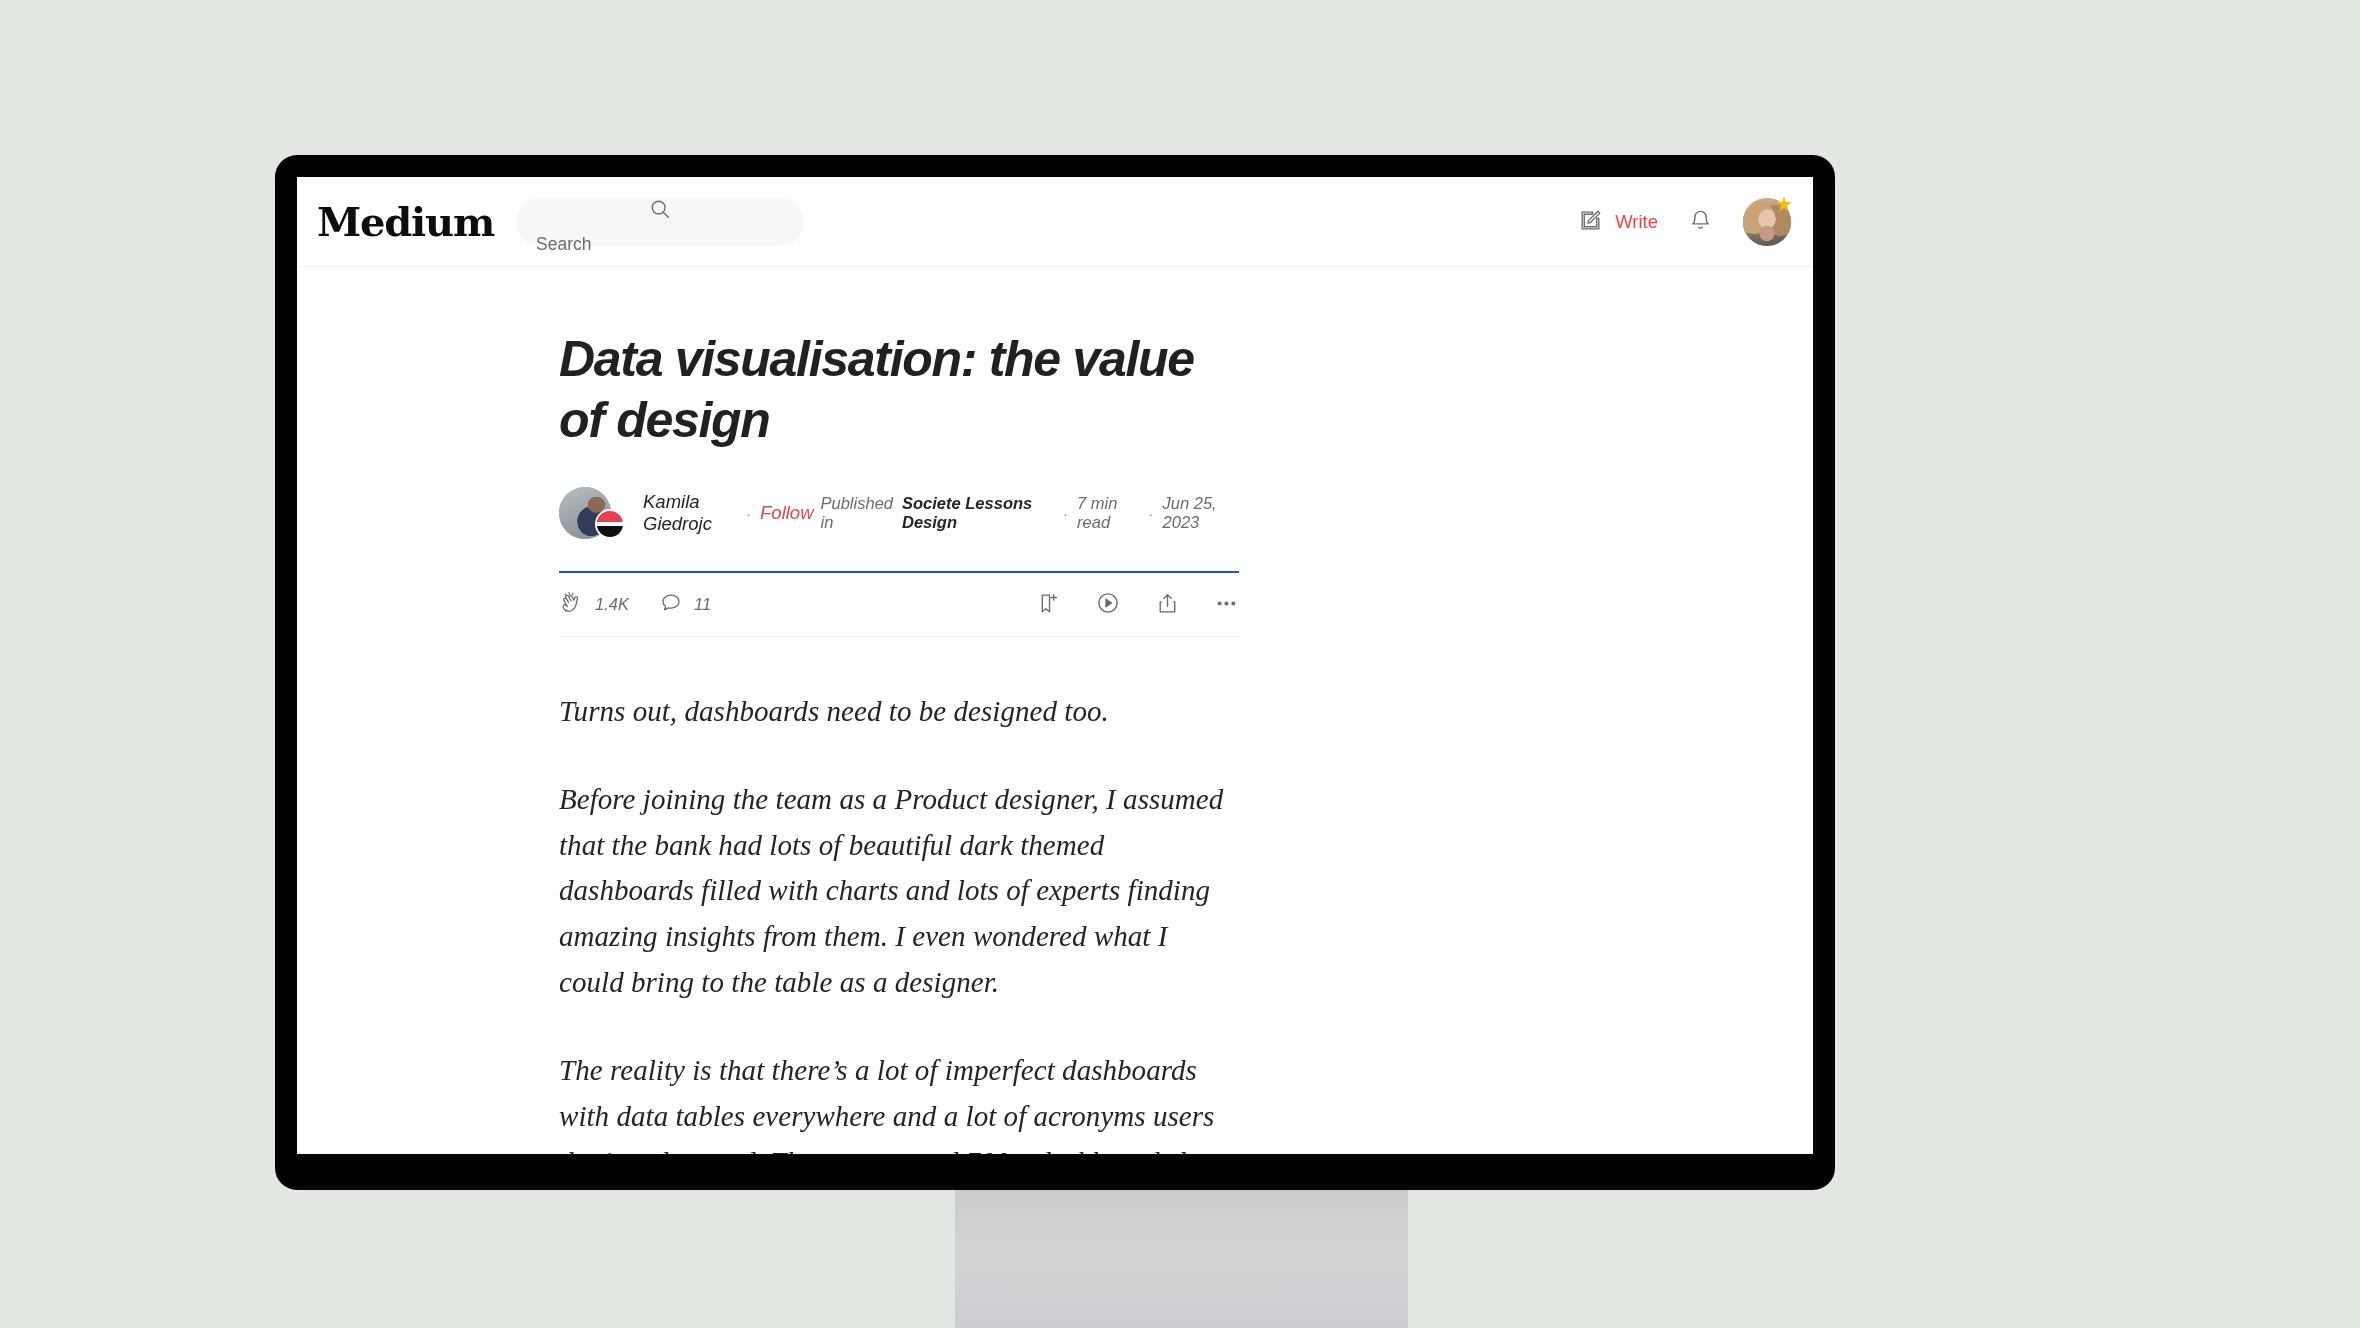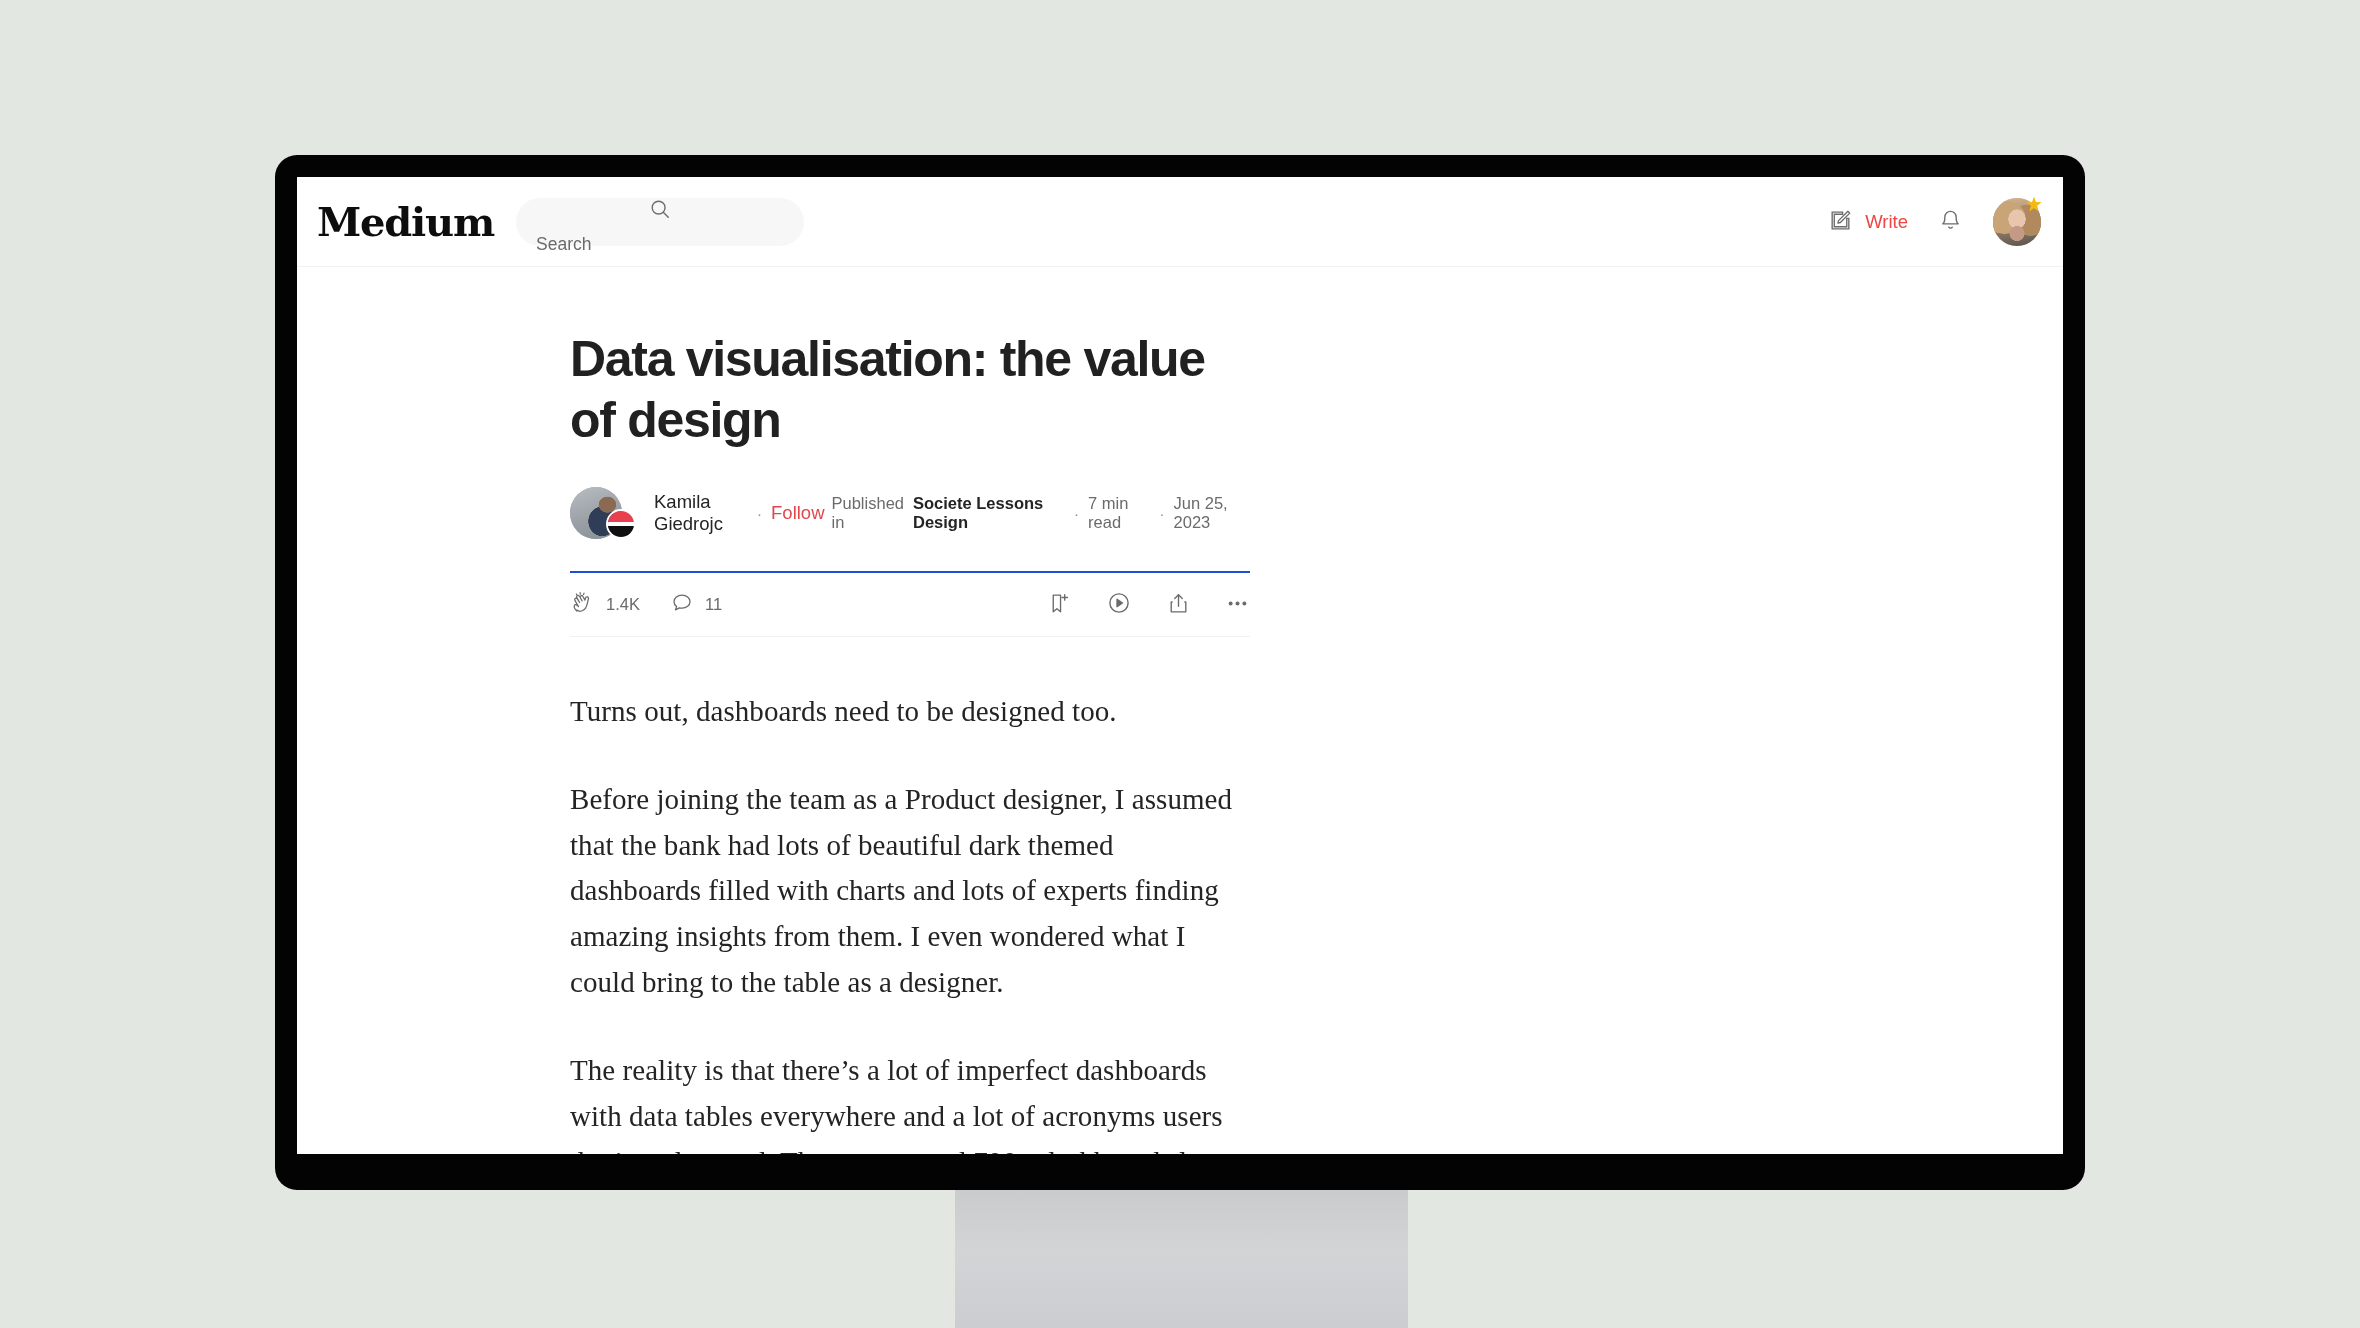--- a/index.html
+++ b/index.html
@@ -23,21 +23,21 @@
     top: 1190px;
     width: 453px;
     height: 138px;
     background: linear-gradient(180deg, #c9cbcd 0%, #d2d4d6 45%, #cbcdd0 100%);
   }
 
   .monitor {
     position: absolute;
     left: 275px;
     top: 155px;
-    width: 1810px;
+    width: 1560px;
     height: 1035px;
     background: #030303;
     border-radius: 22px;
     padding: 22px 22px 36px 22px;
   }
 
   .screen {
     width: 100%;
     height: 100%;
     background: #ffffff;
@@ -143,21 +143,22 @@
     position: absolute;
     right: -4px;
     top: -4px;
     width: 22px;
     height: 22px;
     color: #f5b912;
   }
 
   
   .article {
-    padding: 62px 0 0 16px;
+    padding: 62px 0 0 5px;
+    font-style: italic;
   }
   .col {
     width: 680px;
     margin-left: 257px;
   }
 
   .post-title {
     font-family: "Liberation Sans", sans-serif;
     font-weight: 700;
     font-size: 50px;

